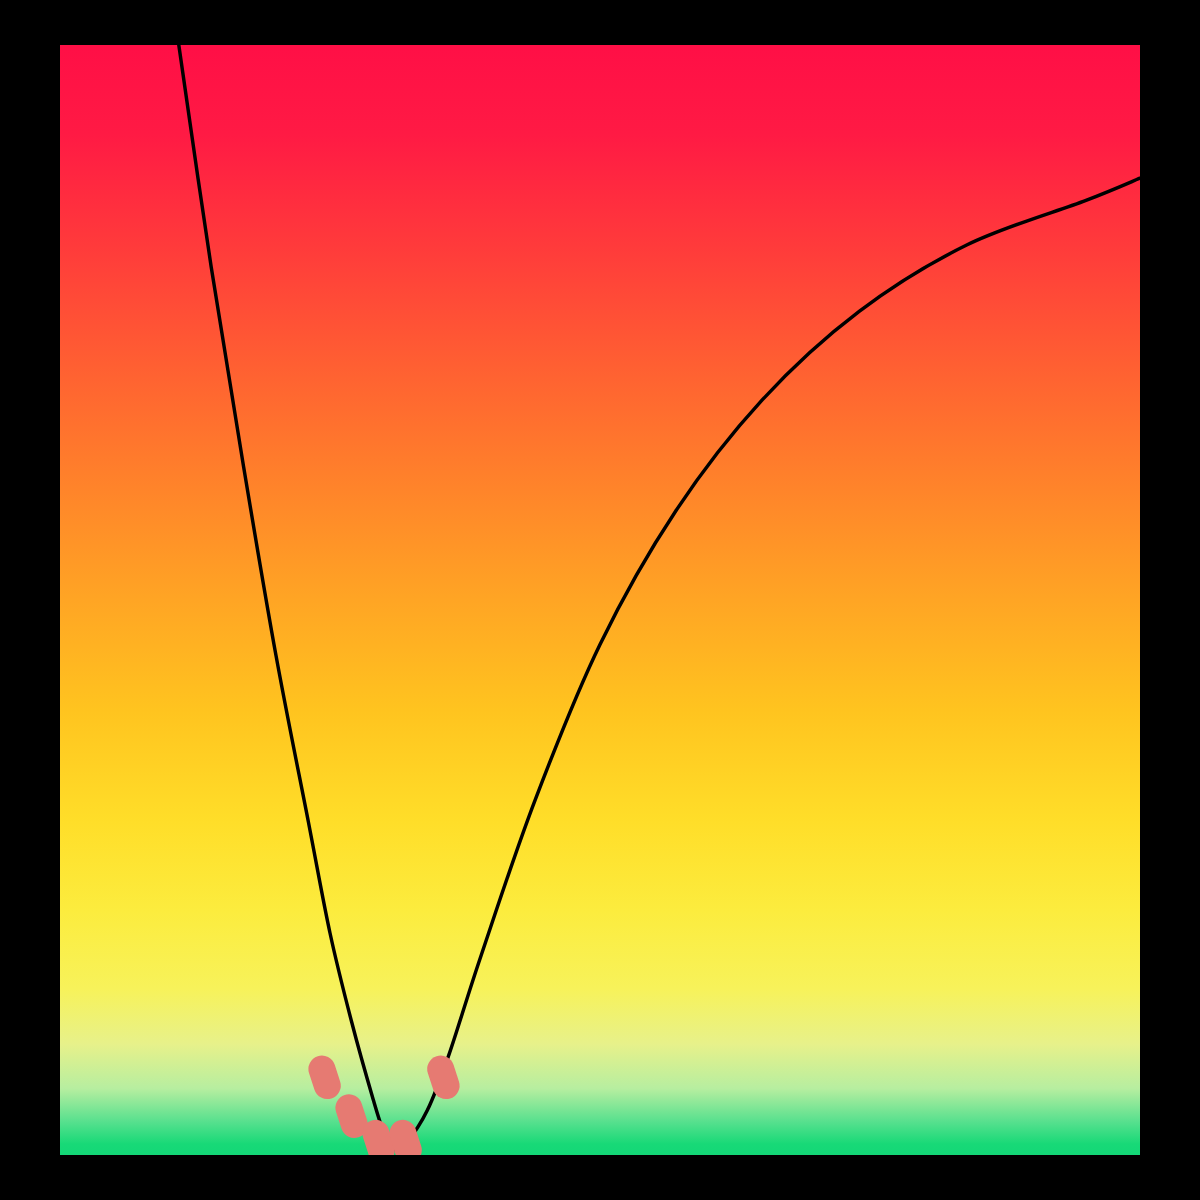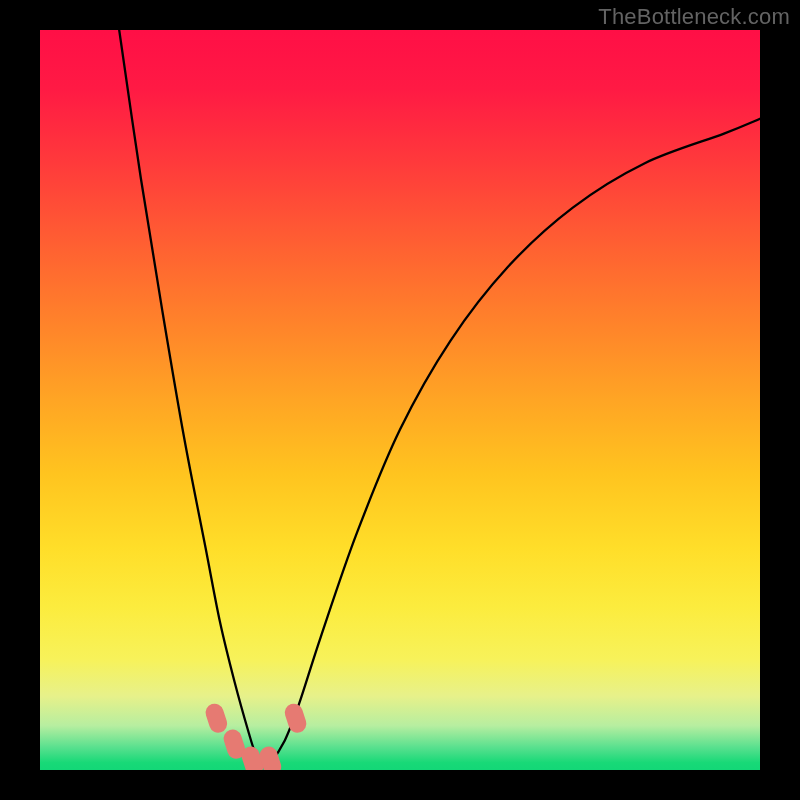--- a/index.html
+++ b/index.html
@@ -81,21 +81,20 @@
   .marker {
     fill: #e67a72;
     stroke: none;
   }
 </style>
 </head>
 <body>
 
 <div class="frame">
 
-  <div class="watermark">TheBottleneck.com</div>
 
   <div class="plot-area">
     <div class="gradient"></div>
     <svg id="chart-svg" viewBox="0 0 720 740">
       <path id="curve-path" class="curve" d="M 79.20 0.00 C 82.80 24.67, 93.60 101.13, 100.80 148.00 C 108.00 194.87, 115.20 238.03, 122.40 281.20 C 129.60 324.37, 136.80 367.53, 144.00 407.00 C 151.20 446.47, 159.60 487.17, 165.60 518.00 C 171.60 548.83, 175.20 569.80, 180.00 592.00 C 184.80 614.20, 189.60 632.70, 194.40 651.20 C 199.20 669.70, 205.20 690.67, 208.80 703.00 C 212.40 715.33, 213.60 719.65, 216.00 725.20 C 218.40 730.75, 220.80 735.07, 223.20 736.30 C 225.60 737.53, 226.80 736.92, 230.40 732.60 C 234.00 728.28, 240.00 720.27, 244.80 710.40 C 249.60 700.53, 253.20 690.67, 259.20 673.40 C 265.20 656.13, 271.20 635.17, 280.80 606.80 C 290.40 578.43, 303.60 537.73, 316.80 503.20 C 330.00 468.67, 344.40 431.67, 360.00 399.60 C 375.60 367.53, 392.40 337.93, 410.40 310.80 C 428.40 283.67, 447.60 259.00, 468.00 236.80 C 488.40 214.60, 510.00 194.87, 532.80 177.60 C 555.60 160.33, 579.60 145.53, 604.80 133.20 C 630.00 120.87, 664.80 111.00, 684.00 103.60 C 703.20 96.20, 714.00 91.27, 720.00 88.80 "></path>
       <g id="markers-group">
           <rect x="167.40" y="673.40" width="18.00" height="29.60" rx="9.00" ry="9.00" class="marker" transform="rotate(-18 176.4 688.2)"></rect>
           <rect x="185.40" y="699.30" width="18.00" height="29.60" rx="9.00" ry="9.00" class="marker" transform="rotate(-18 194.4 714.1)"></rect>
           <rect x="203.40" y="716.32" width="18.00" height="29.60" rx="9.00" ry="9.00" class="marker" transform="rotate(-18 212.39999999999998 731.12)"></rect>
           <rect x="221.40" y="716.32" width="18.00" height="29.60" rx="9.00" ry="9.00" class="marker" transform="rotate(-18 230.4 731.12)"></rect>

